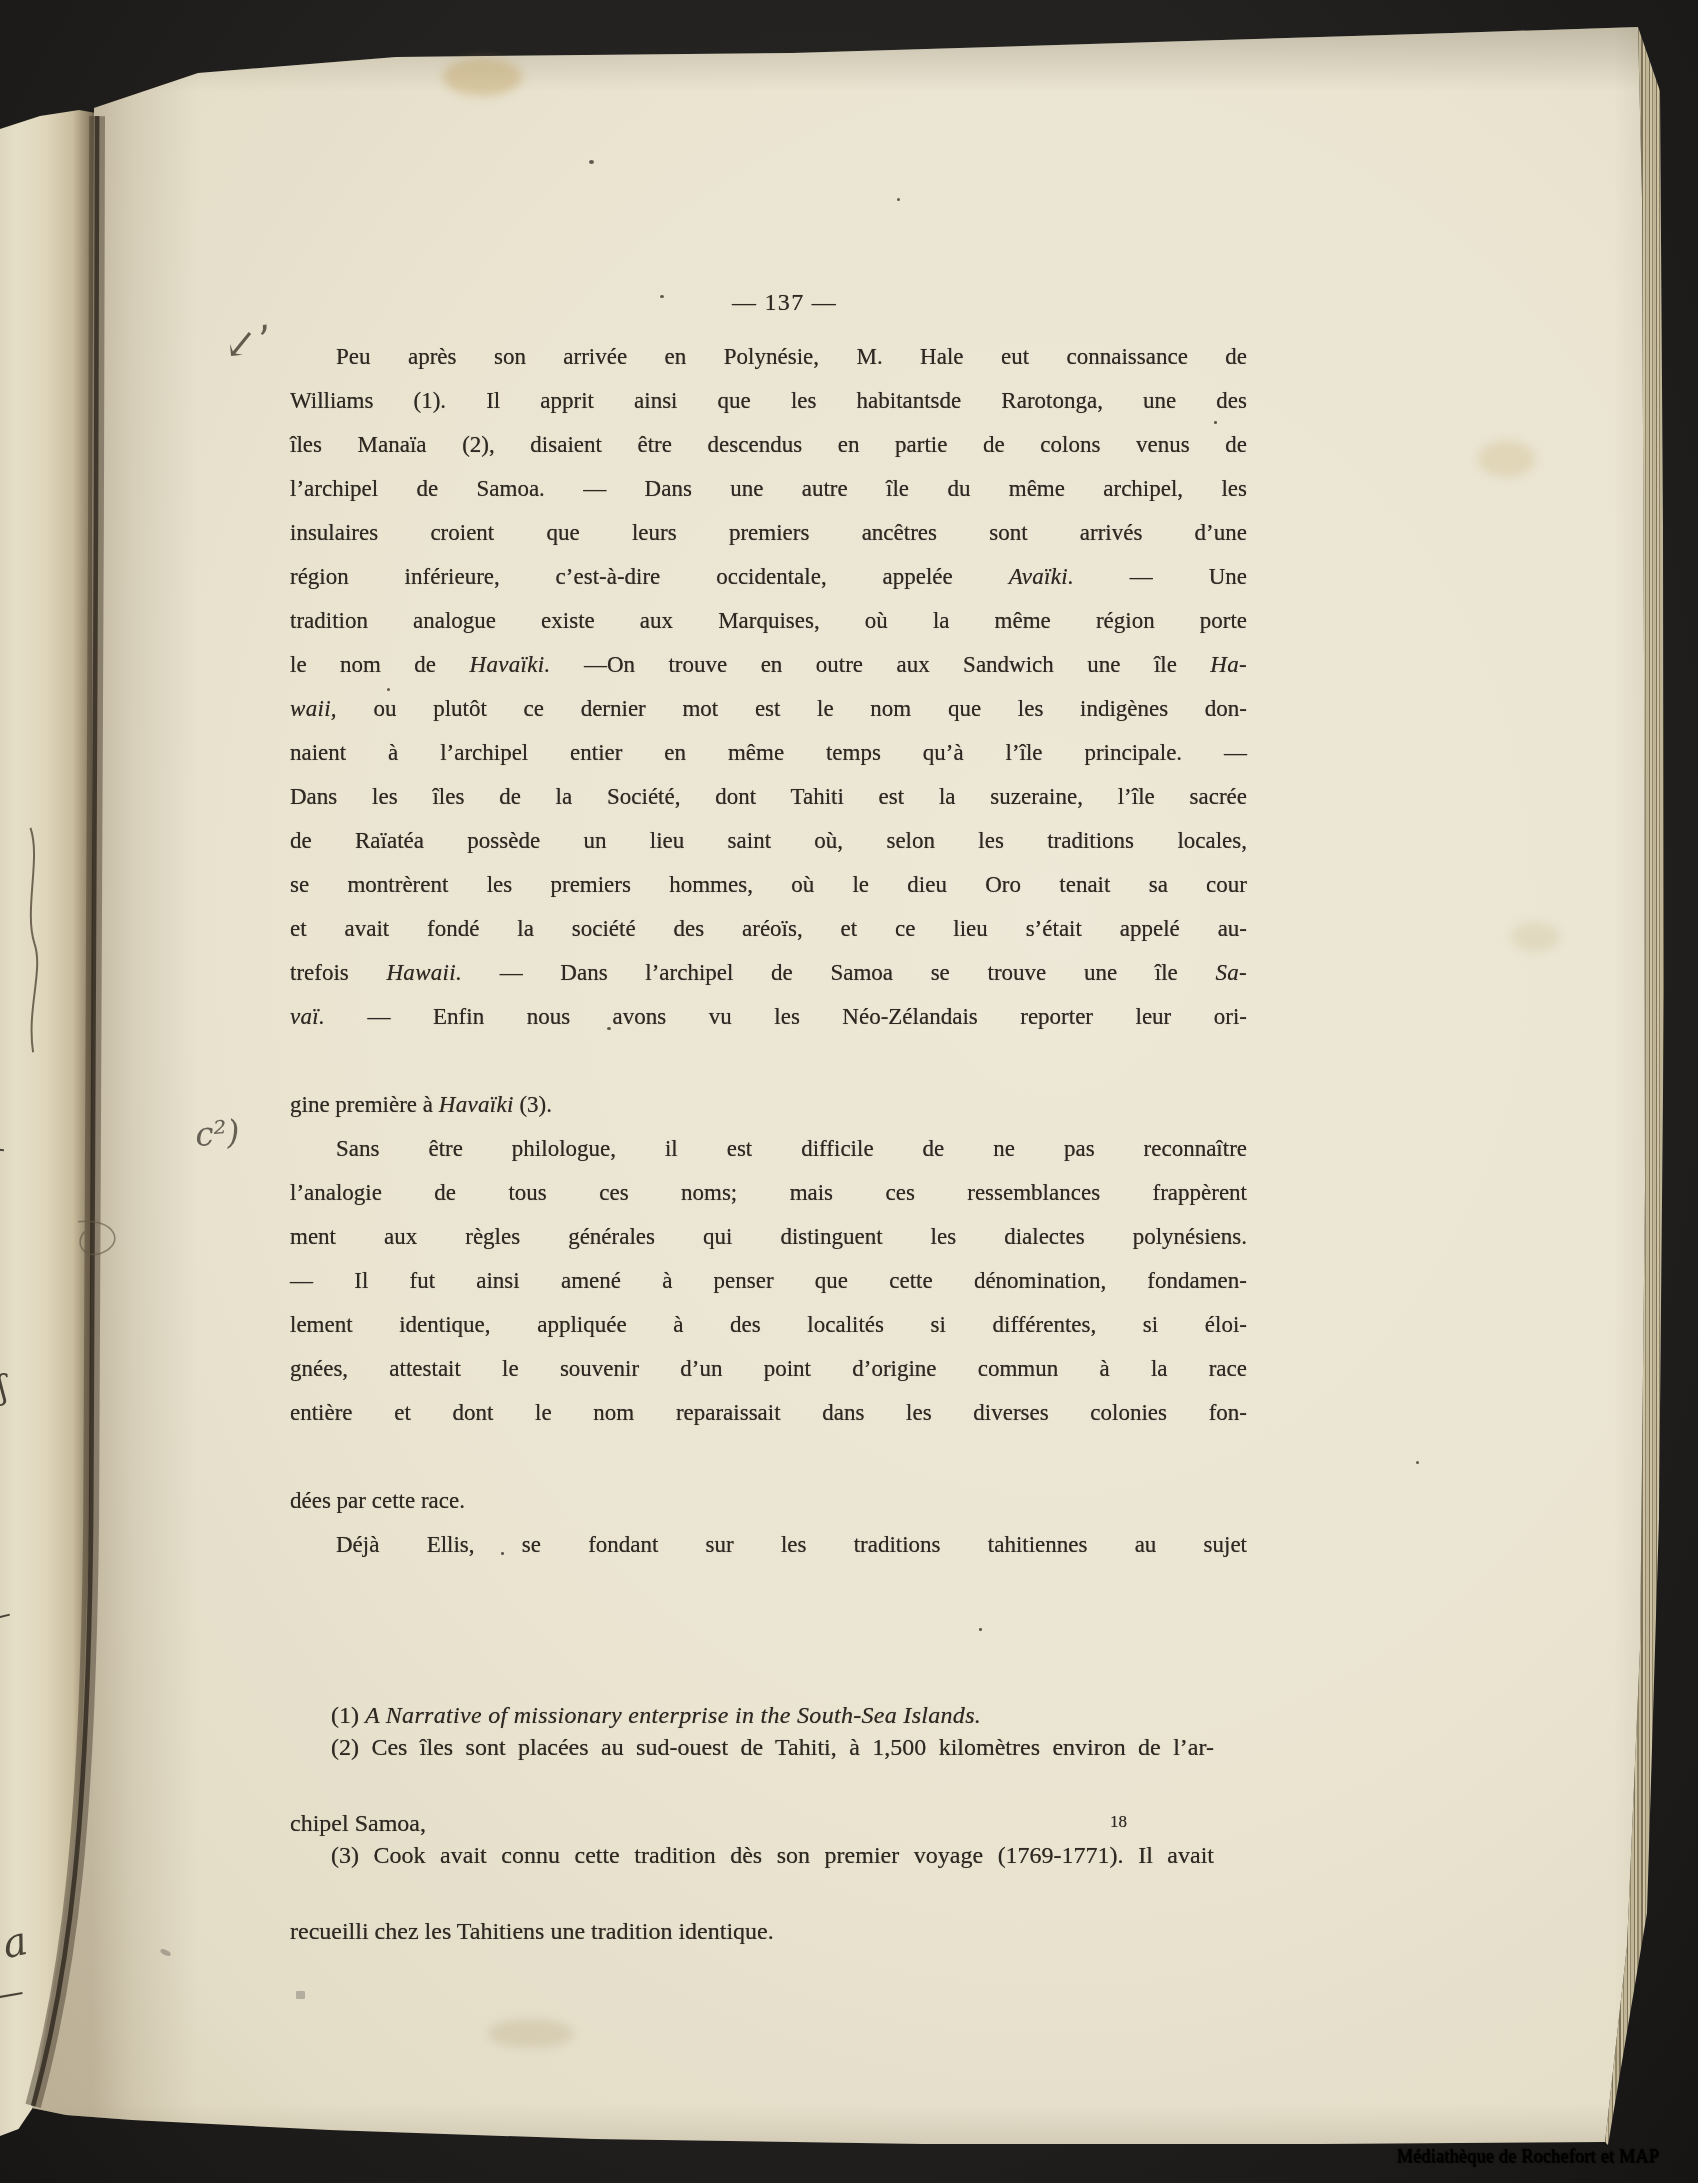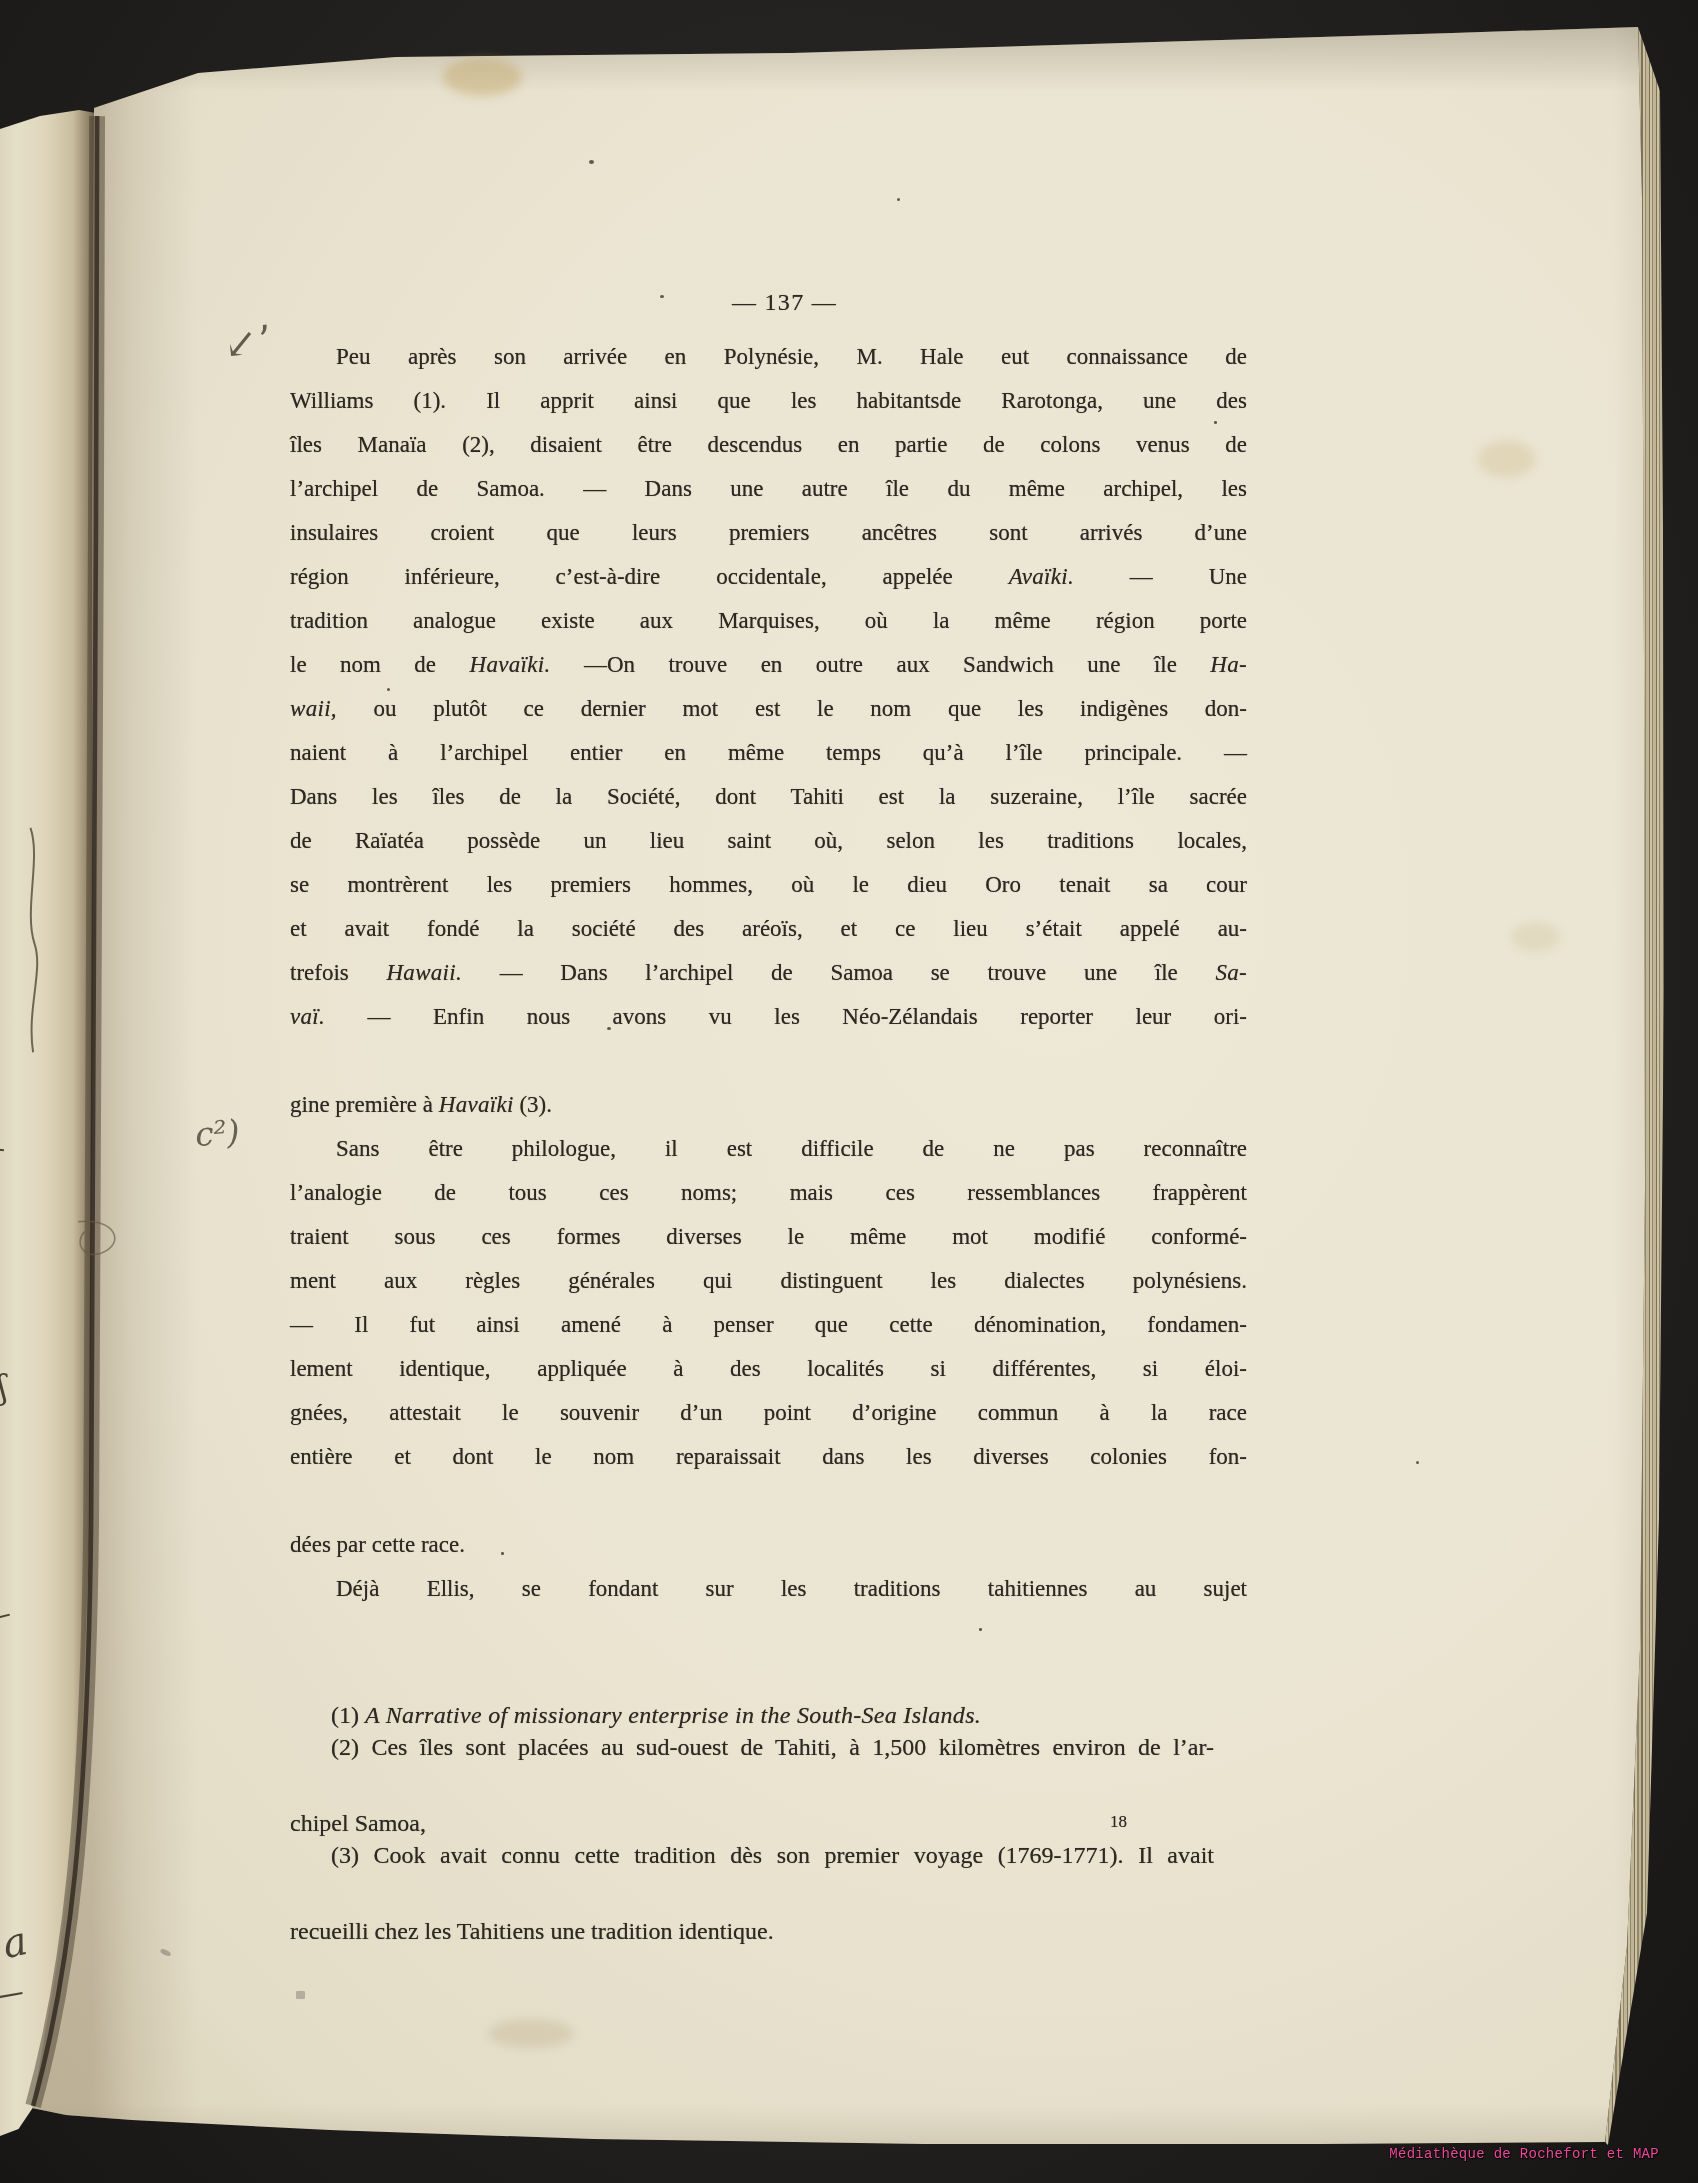--- a/index.html
+++ b/index.html
@@ -59,22 +59,22 @@
   em{font-style:italic;letter-spacing:0.3px;}
   .signature{position:absolute;left:1110px;top:1812px;font-size:17px;color:#2d2822;
     font-family:"Liberation Serif",serif;text-shadow:0 0 0.7px rgba(45,40,33,.6);}
 
   
   .mark{position:absolute;font-family:"DejaVu Serif",serif;line-height:1;transform-origin:left top;opacity:.92;}
 
   
   .watermark{
     position:absolute;right:40px;top:2146px;
-    font-family:Liberation Mono, monospace;font-size:14px;letter-spacing:0.3px;
-    color:#ec4899;text-shadow:0 0 2px rgba(0,0,0,.9),0.7px 0.7px 0.7px #000;
+    font-family:Liberation Serif, serif;font-size:18px;letter-spacing:0.3px;
+    color:#000000;text-shadow:0 0 2px rgba(0,0,0,.9),0.7px 0.7px 0.7px #000;
   }
 </style>
 </head>
 <body>
 
 <div id="canvas">
 
   <div class="page-under"></div>
   <div class="fore-edge"></div>
   <div class="page-main"></div>
@@ -118,21 +118,20 @@
         <div class="line">naient à l’archipel entier en même temps qu’à l’île principale. —</div>
         <div class="line">Dans les îles de la Société, dont Tahiti est la suzeraine, l’île sacrée</div>
         <div class="line">de Raïatéa possède un lieu saint où, selon les traditions locales,</div>
         <div class="line">se montrèrent les premiers hommes, où le dieu Oro tenait sa cour</div>
         <div class="line">et avait fondé la société des aréoïs, et ce lieu s’était appelé au-</div>
         <div class="line">trefois <em>Hawaii.</em> — Dans l’archipel de Samoa se trouve une île <em>Sa-</em></div>
         <div class="line"><em>vaï.</em> — Enfin nous avons vu les Néo-Zélandais reporter leur ori-</div>
         <div class="line endline">gine première à <em>Havaïki</em> (3).</div>
         <div class="line indent">Sans être philologue, il est difficile de ne pas reconnaître</div>
         <div class="line">l’analogie de tous ces noms; mais ces ressemblances frappèrent</div>
-        <div class="line">traient sous ces formes diverses le même mot modifié conformé-</div>
         <div class="line">ment aux règles générales qui distinguent les dialectes polynésiens.</div>
         <div class="line">— Il fut ainsi amené à penser que cette dénomination, fondamen-</div>
         <div class="line">lement identique, appliquée à des localités si différentes, si éloi-</div>
         <div class="line">gnées, attestait le souvenir d’un point d’origine commun à la race</div>
         <div class="line">entière et dont le nom reparaissait dans les diverses colonies fon-</div>
         <div class="line endline">dées par cette race.</div>
         <div class="line indent">Déjà Ellis, se fondant sur les traditions tahitiennes au sujet</div>
       </div>
     <div class="footnotes">
         <div class="line indent endline">(1) <em>A Narrative of missionary enterprise in the South-Sea Islands.</em></div>

